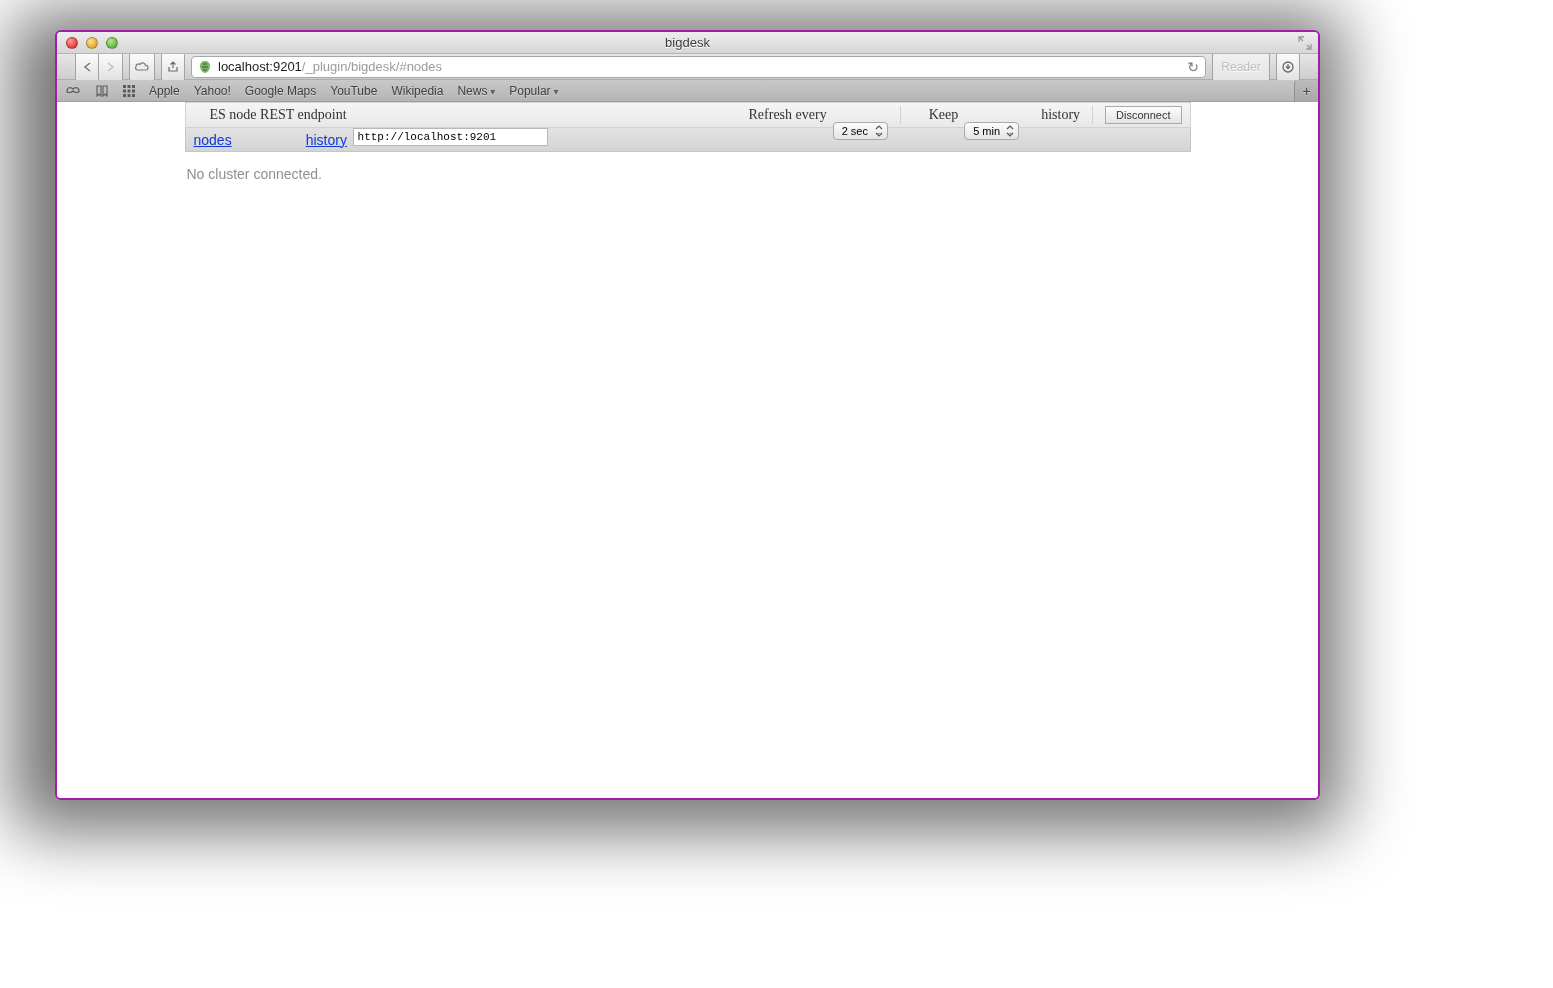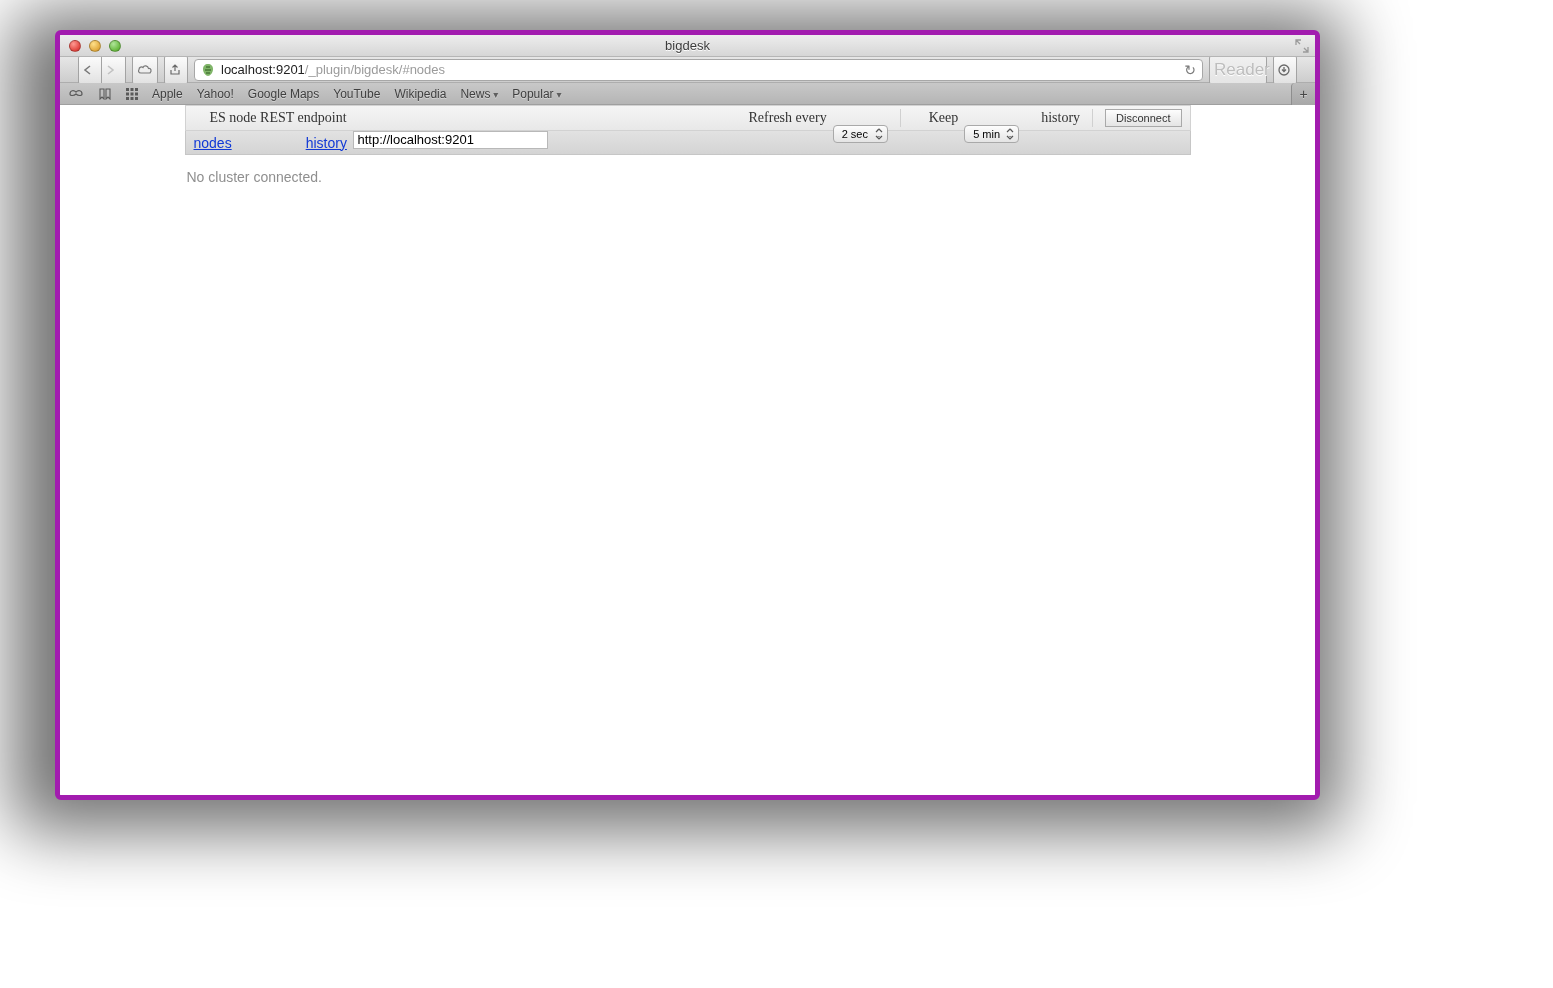--- a/index.html
+++ b/index.html
@@ -31,21 +31,21 @@
   }
   .window {
     position: absolute;
     left: 55px;
     top: 30px;
     width: 1265px;
     height: 770px;
     background: #ffffff;
     border-radius: 6px;
     overflow: hidden;
-    border: 5px solid #a21caf;
+    border: 2px solid #a21caf;
     z-index: 1;
   }
   
   .titlebar {
     height: 22px;
     background: linear-gradient(#ededed, #d6d6d6);
     border-bottom: 1px solid #b5b5b5;
     display: flex;
     align-items: center;
     position: relative;
@@ -90,22 +90,23 @@
   .btn-group { display: flex; }
   .mac-btn {
     height: 32px;
     min-width: 24px;
     padding: 0 4px;
     background: linear-gradient(#fdfdfd, #e0e0e0);
     border: 1px solid #a3a3a3;
     border-radius: 4px;
     display: inline-flex;
     align-items: center;
+    justify-content: center;
     color: #6a6a6a;
-    font-size: 17px;
+    font-size: 12px;
   }
   .btn-group .mac-btn:first-child { border-top-right-radius:0; border-bottom-right-radius:0; }
   .btn-group .mac-btn:last-child  { border-top-left-radius:0;  border-bottom-left-radius:0; border-left:0; }
   .urlfield {
     flex: 1;
     height: 22px;
     background: #fff;
     border: 1px solid #a7a7a7;
     border-radius: 4px;
     display: flex;
@@ -181,22 +182,22 @@
     padding: 0 8px;
     gap: 6px;
     font-family: Georgia, "Times New Roman", serif;
     font-size: 14px;
     color: #333;
   }
   .app-header .lbl { white-space: nowrap; margin-left: 16px; }
   .app-header input.endpoint {
     width: 195px;
     height: 18px;
-    font-size: 13px;
-    font-family: Liberation Sans, sans-serif;
+    font-size: 11px;
+    font-family: Liberation Mono, monospace;
     padding: 1px 4px;
     border: 1px solid #b8b8b8;
     background: #fff;
     margin-top: 43px;
   }
   .spacer { flex: 1; }
   .mac-select {
     -webkit-appearance: none;
     appearance: none;
     height: 18px;

